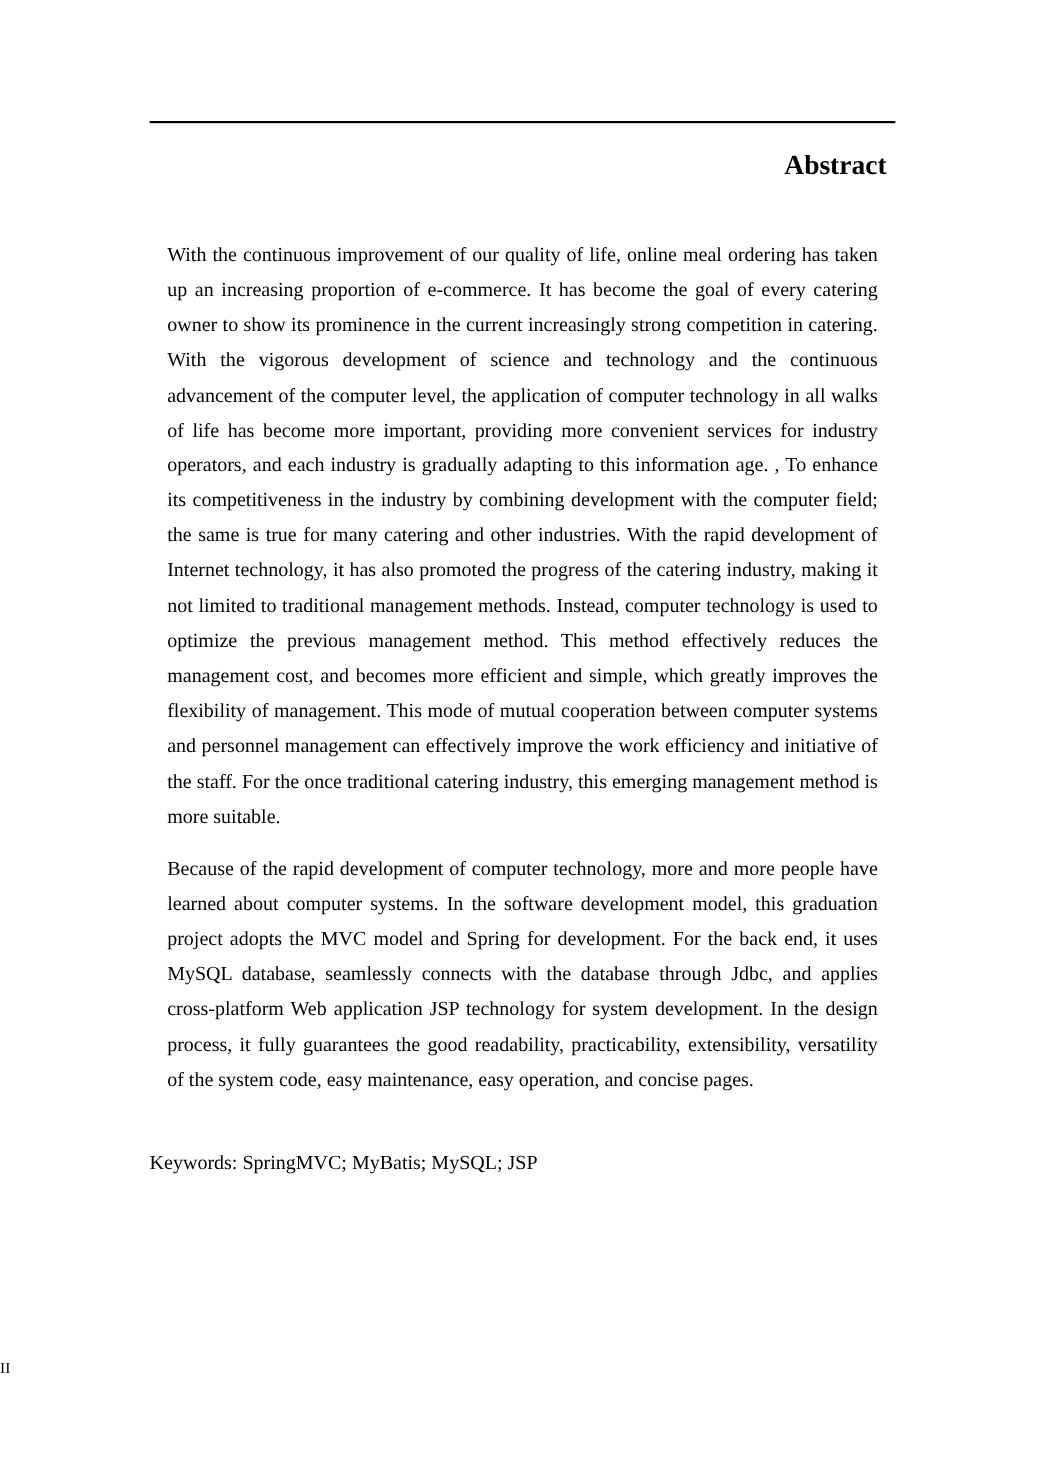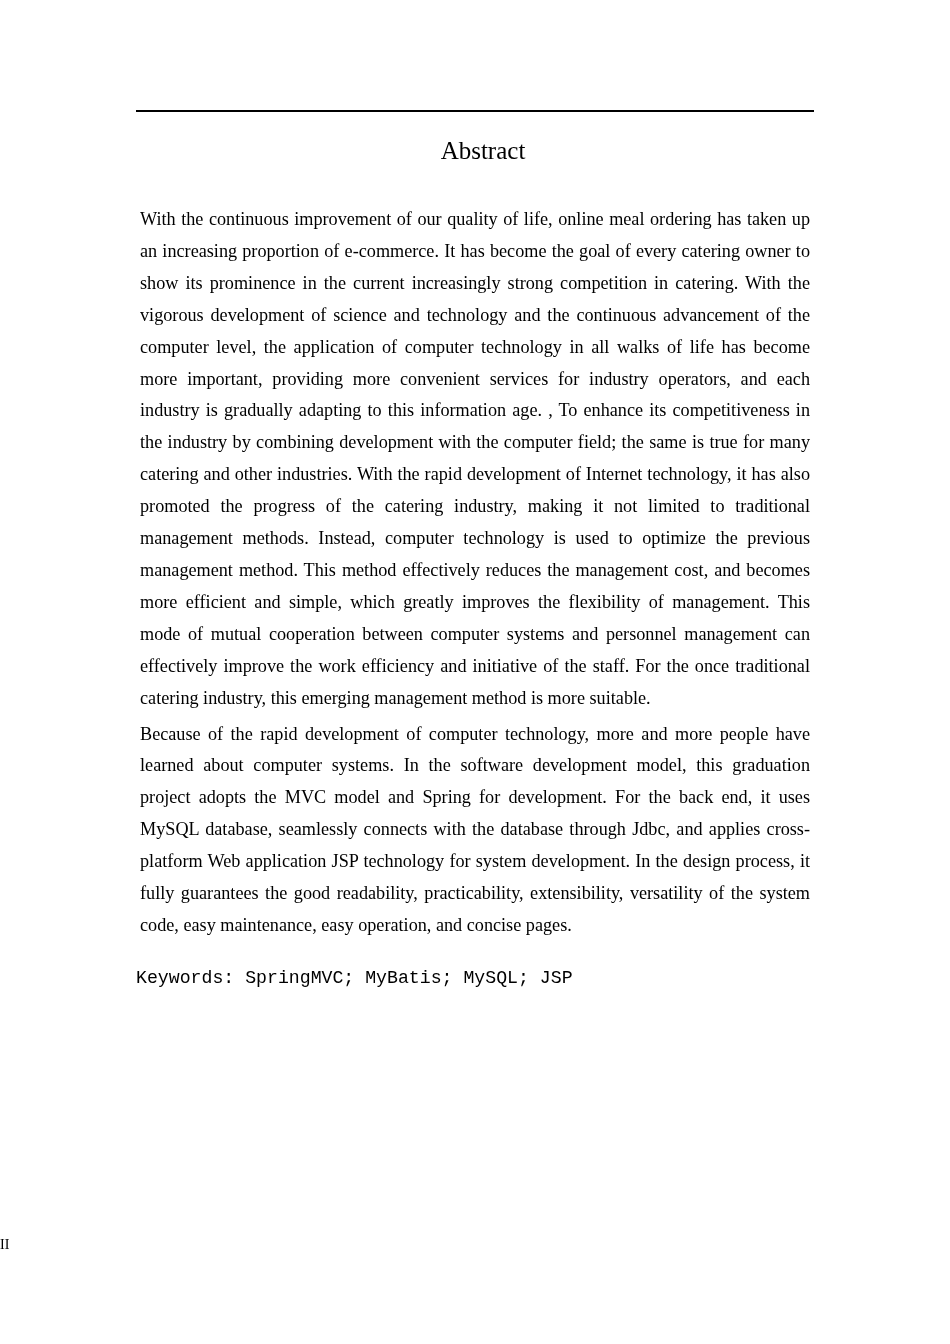--- a/index.html
+++ b/index.html
@@ -25,44 +25,43 @@
     .header-rule {
       position: absolute;
       left: 136px;
       top: 110px;
       width: 678px;
       height: 0;
       border-top: 2px solid #000000;
     }
     .title {
       position: absolute;
-      left: 144px;
+      left: 128px;
       top: 134px;
       width: 678px;
-      text-align: center;
+      text-align: right;
       font-size: 25px;
-      font-weight: normal;
+      font-weight: bold;
       line-height: 34px;
     }
     .body-text {
       position: absolute;
       left: 136px;
       top: 200px;
       width: 678px;
       font-size: 18.2px;
       line-height: 31.9px;
     }
     .para {
-      margin: 4px;
+      margin: 16px;
       text-align: justify;
       text-align-last: left;
     }
     .keywords {
-      margin: 21px 0 0 0;
-      font-family: Liberation Mono, monospace;
+      margin: 44px 0 0 0;
     }
     .page-number {
       position: absolute;
       left: 0;
       top: 1236px;
       width: 950px;
       font-size: 14px;
       line-height: 18px;
     }
   </style>

